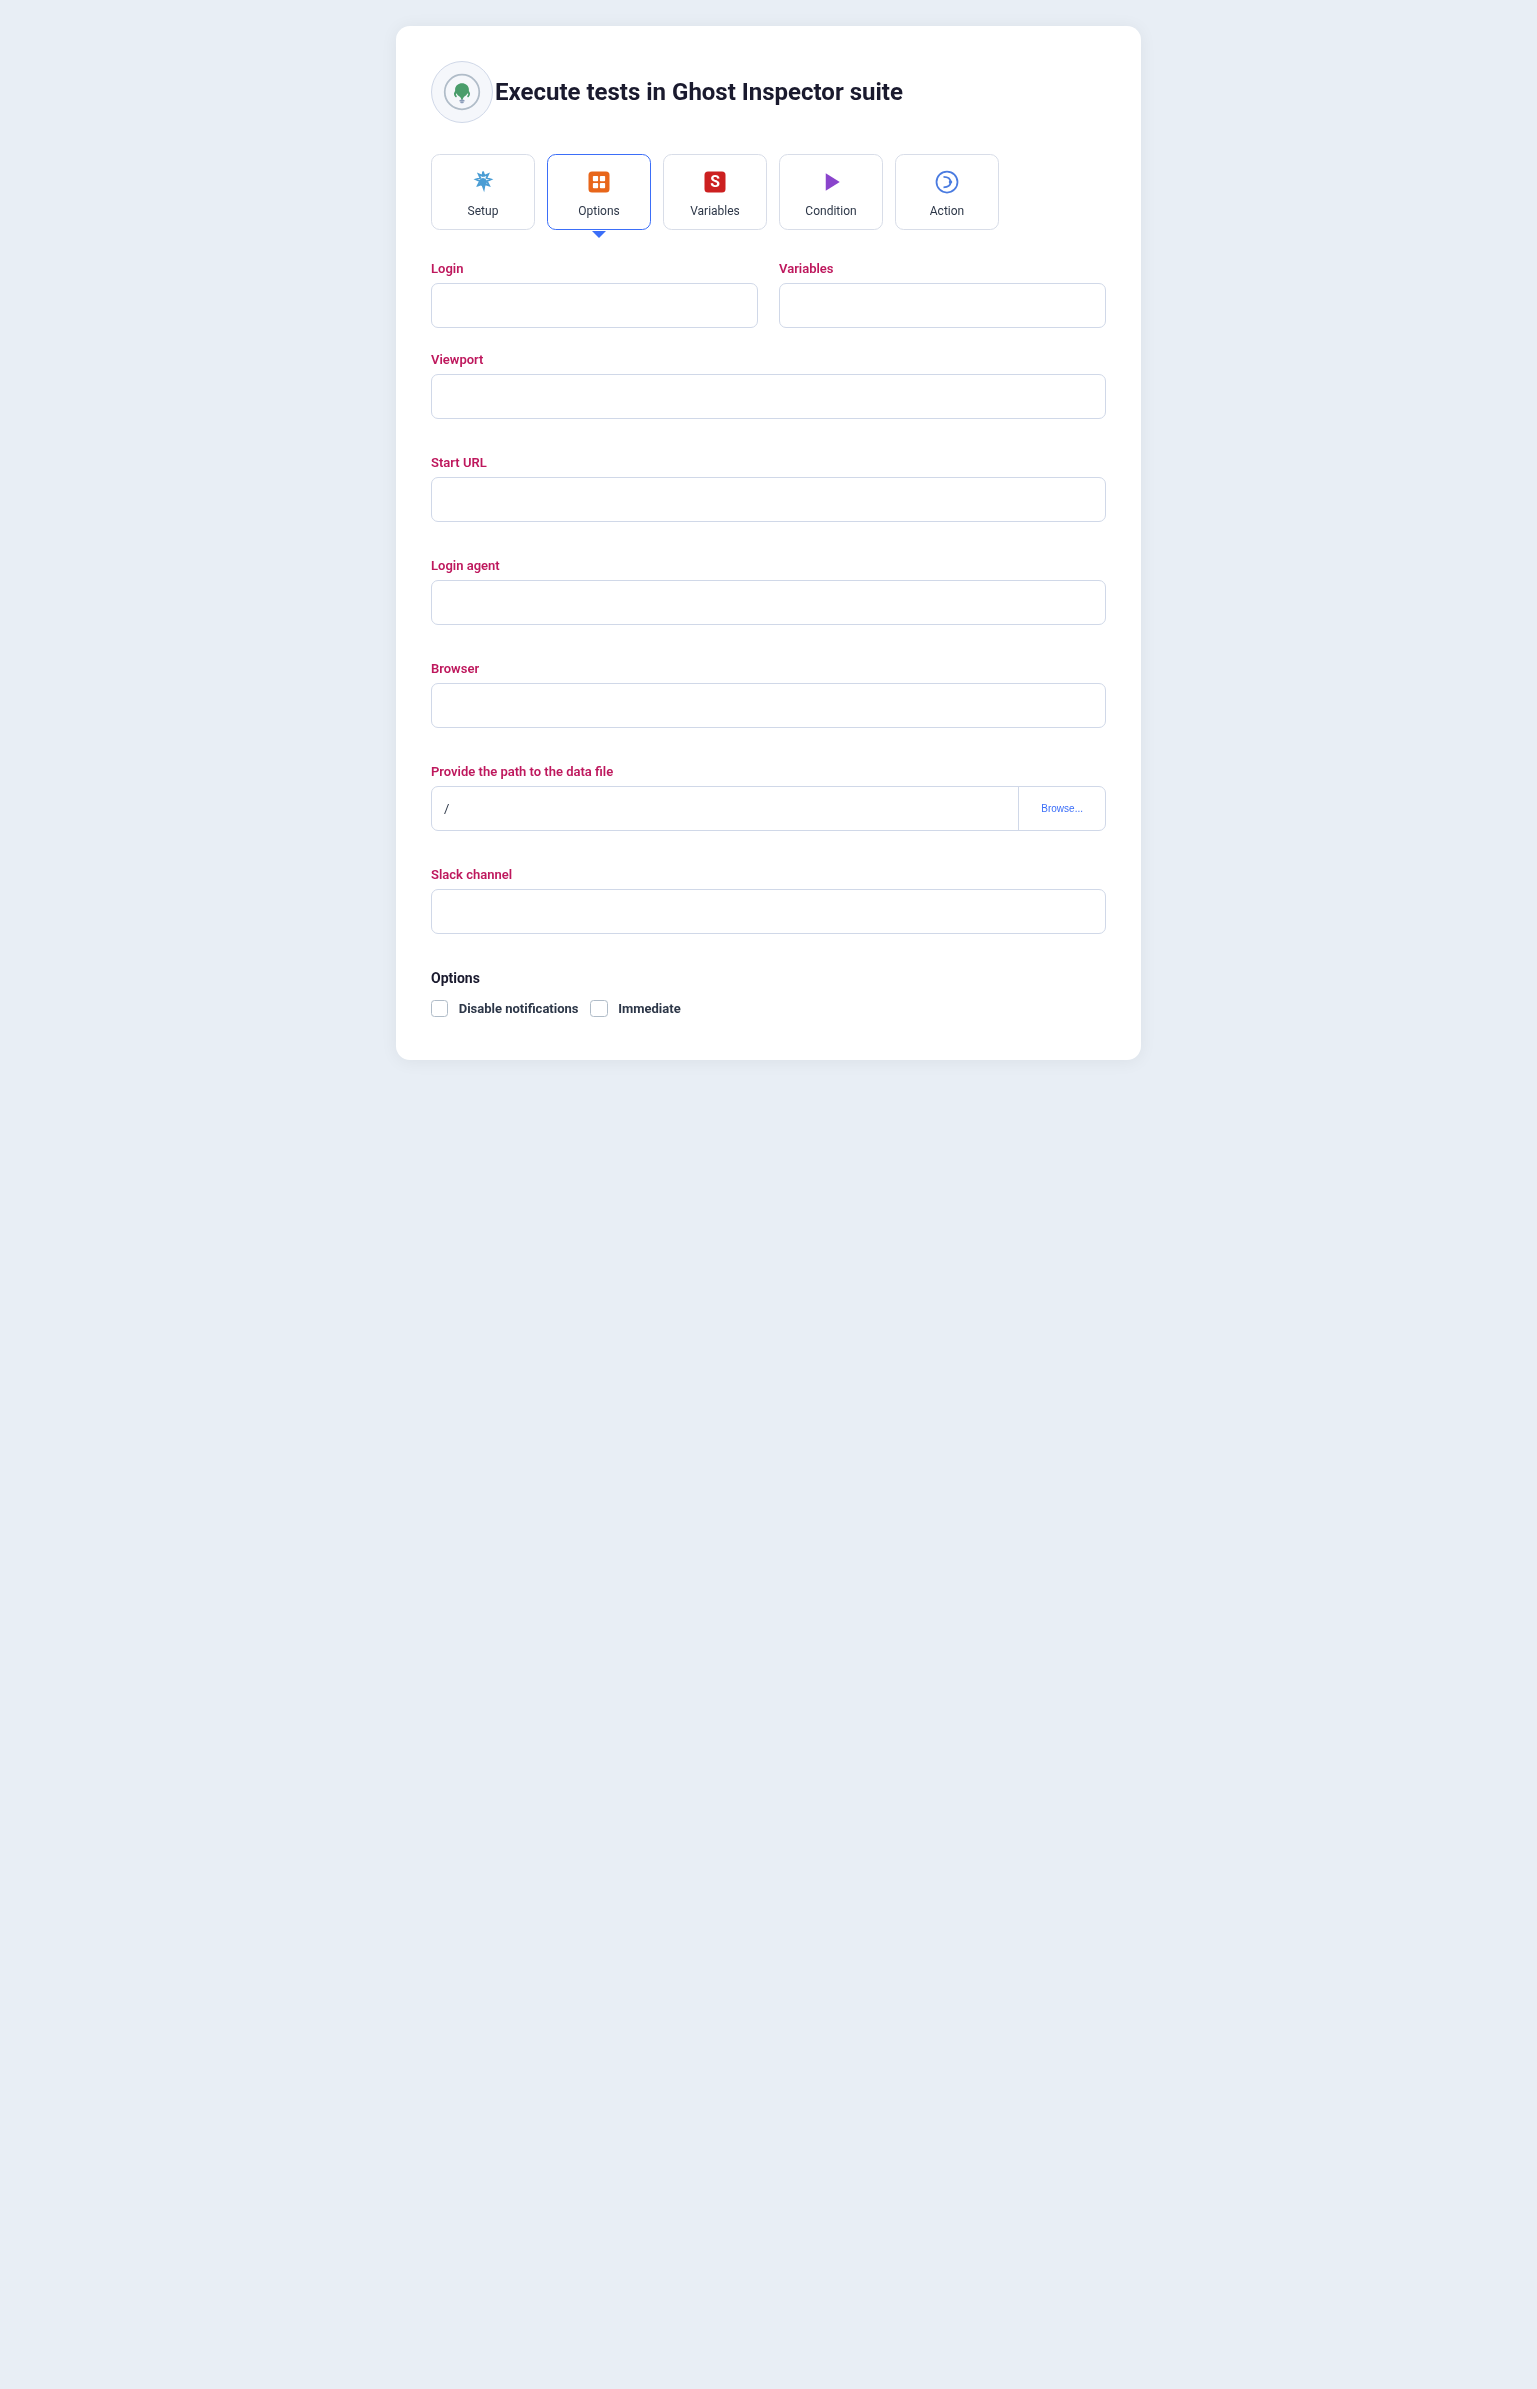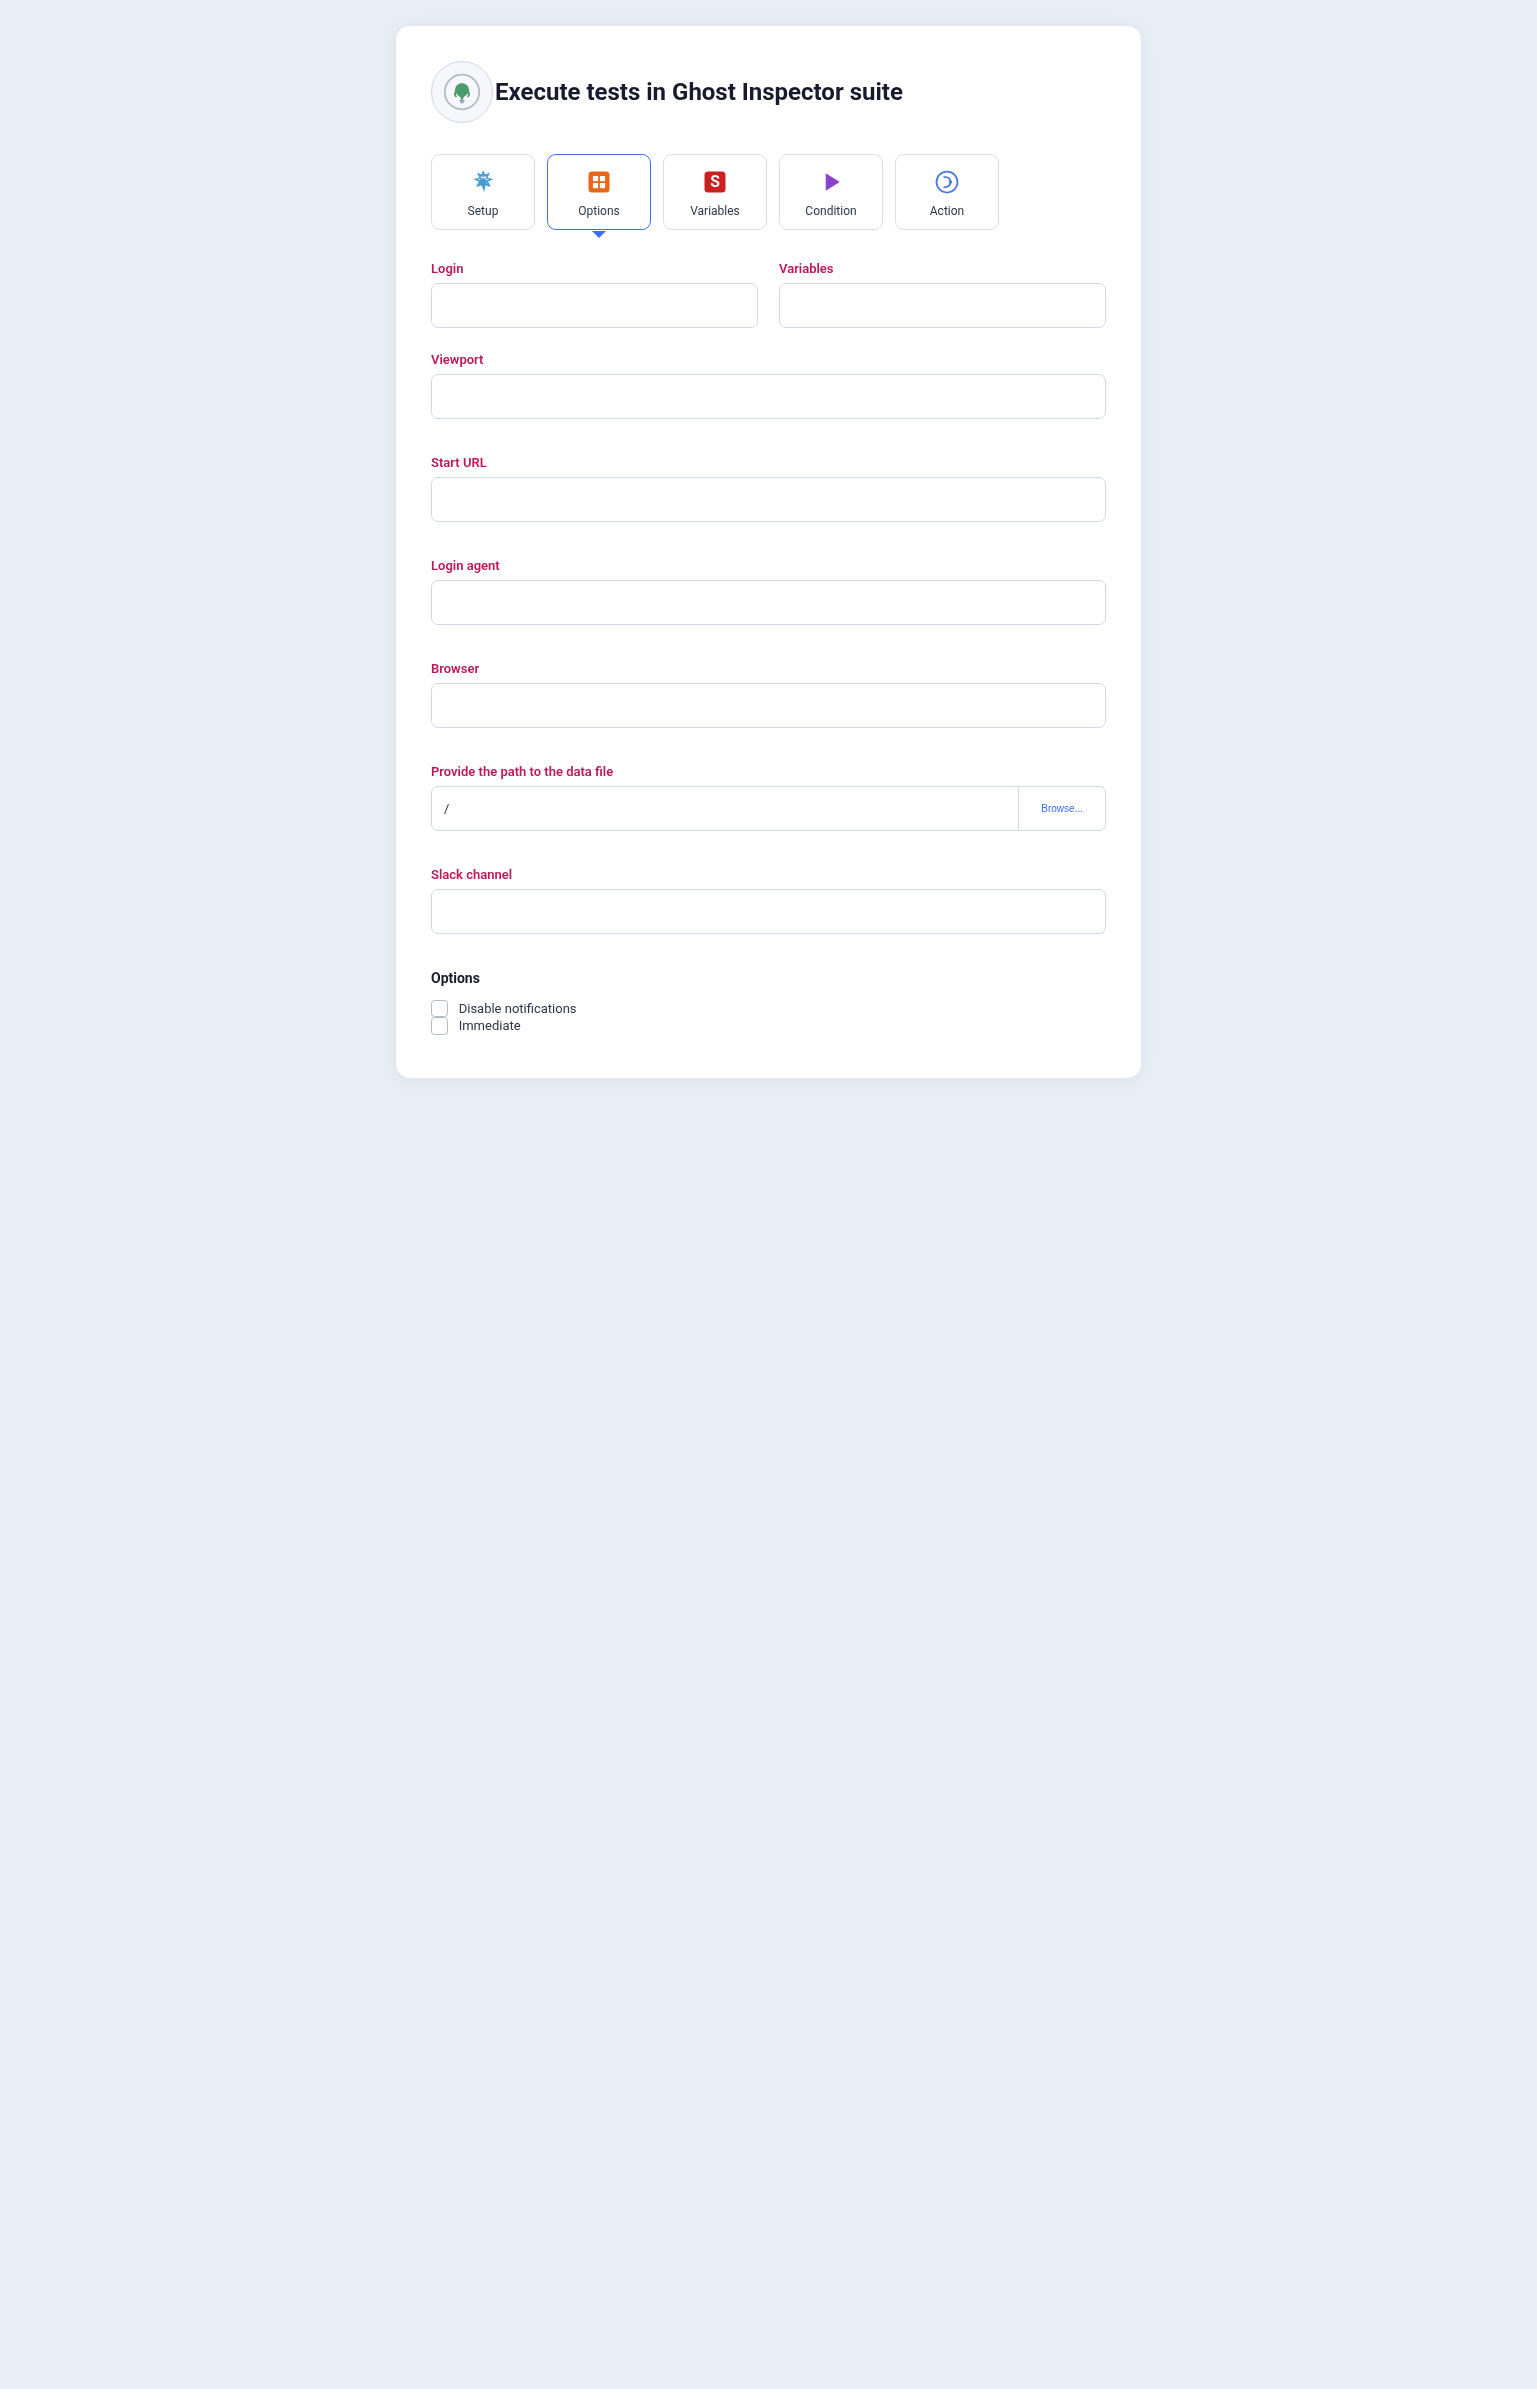--- a/index.html
+++ b/index.html
@@ -158,22 +158,23 @@
       margin-top: 7px;
     }
     .options-title {
       font-size: 14px;
       font-weight: 700;
       color: #1a1a2e;
       margin-bottom: 14px;
     }
     .checkbox-group {
       display: flex;
-      flex-direction: column;
-      gap: 0;
+      flex-direction: row;
+      gap: 12px;
+      font-weight: bold;
     }
     .checkbox-item {
       display: flex;
       align-items: center;
       gap: 10.4px;
       cursor: pointer;
     }
     .checkbox-box {
       width: 17.3px;
       height: 17.3px;

